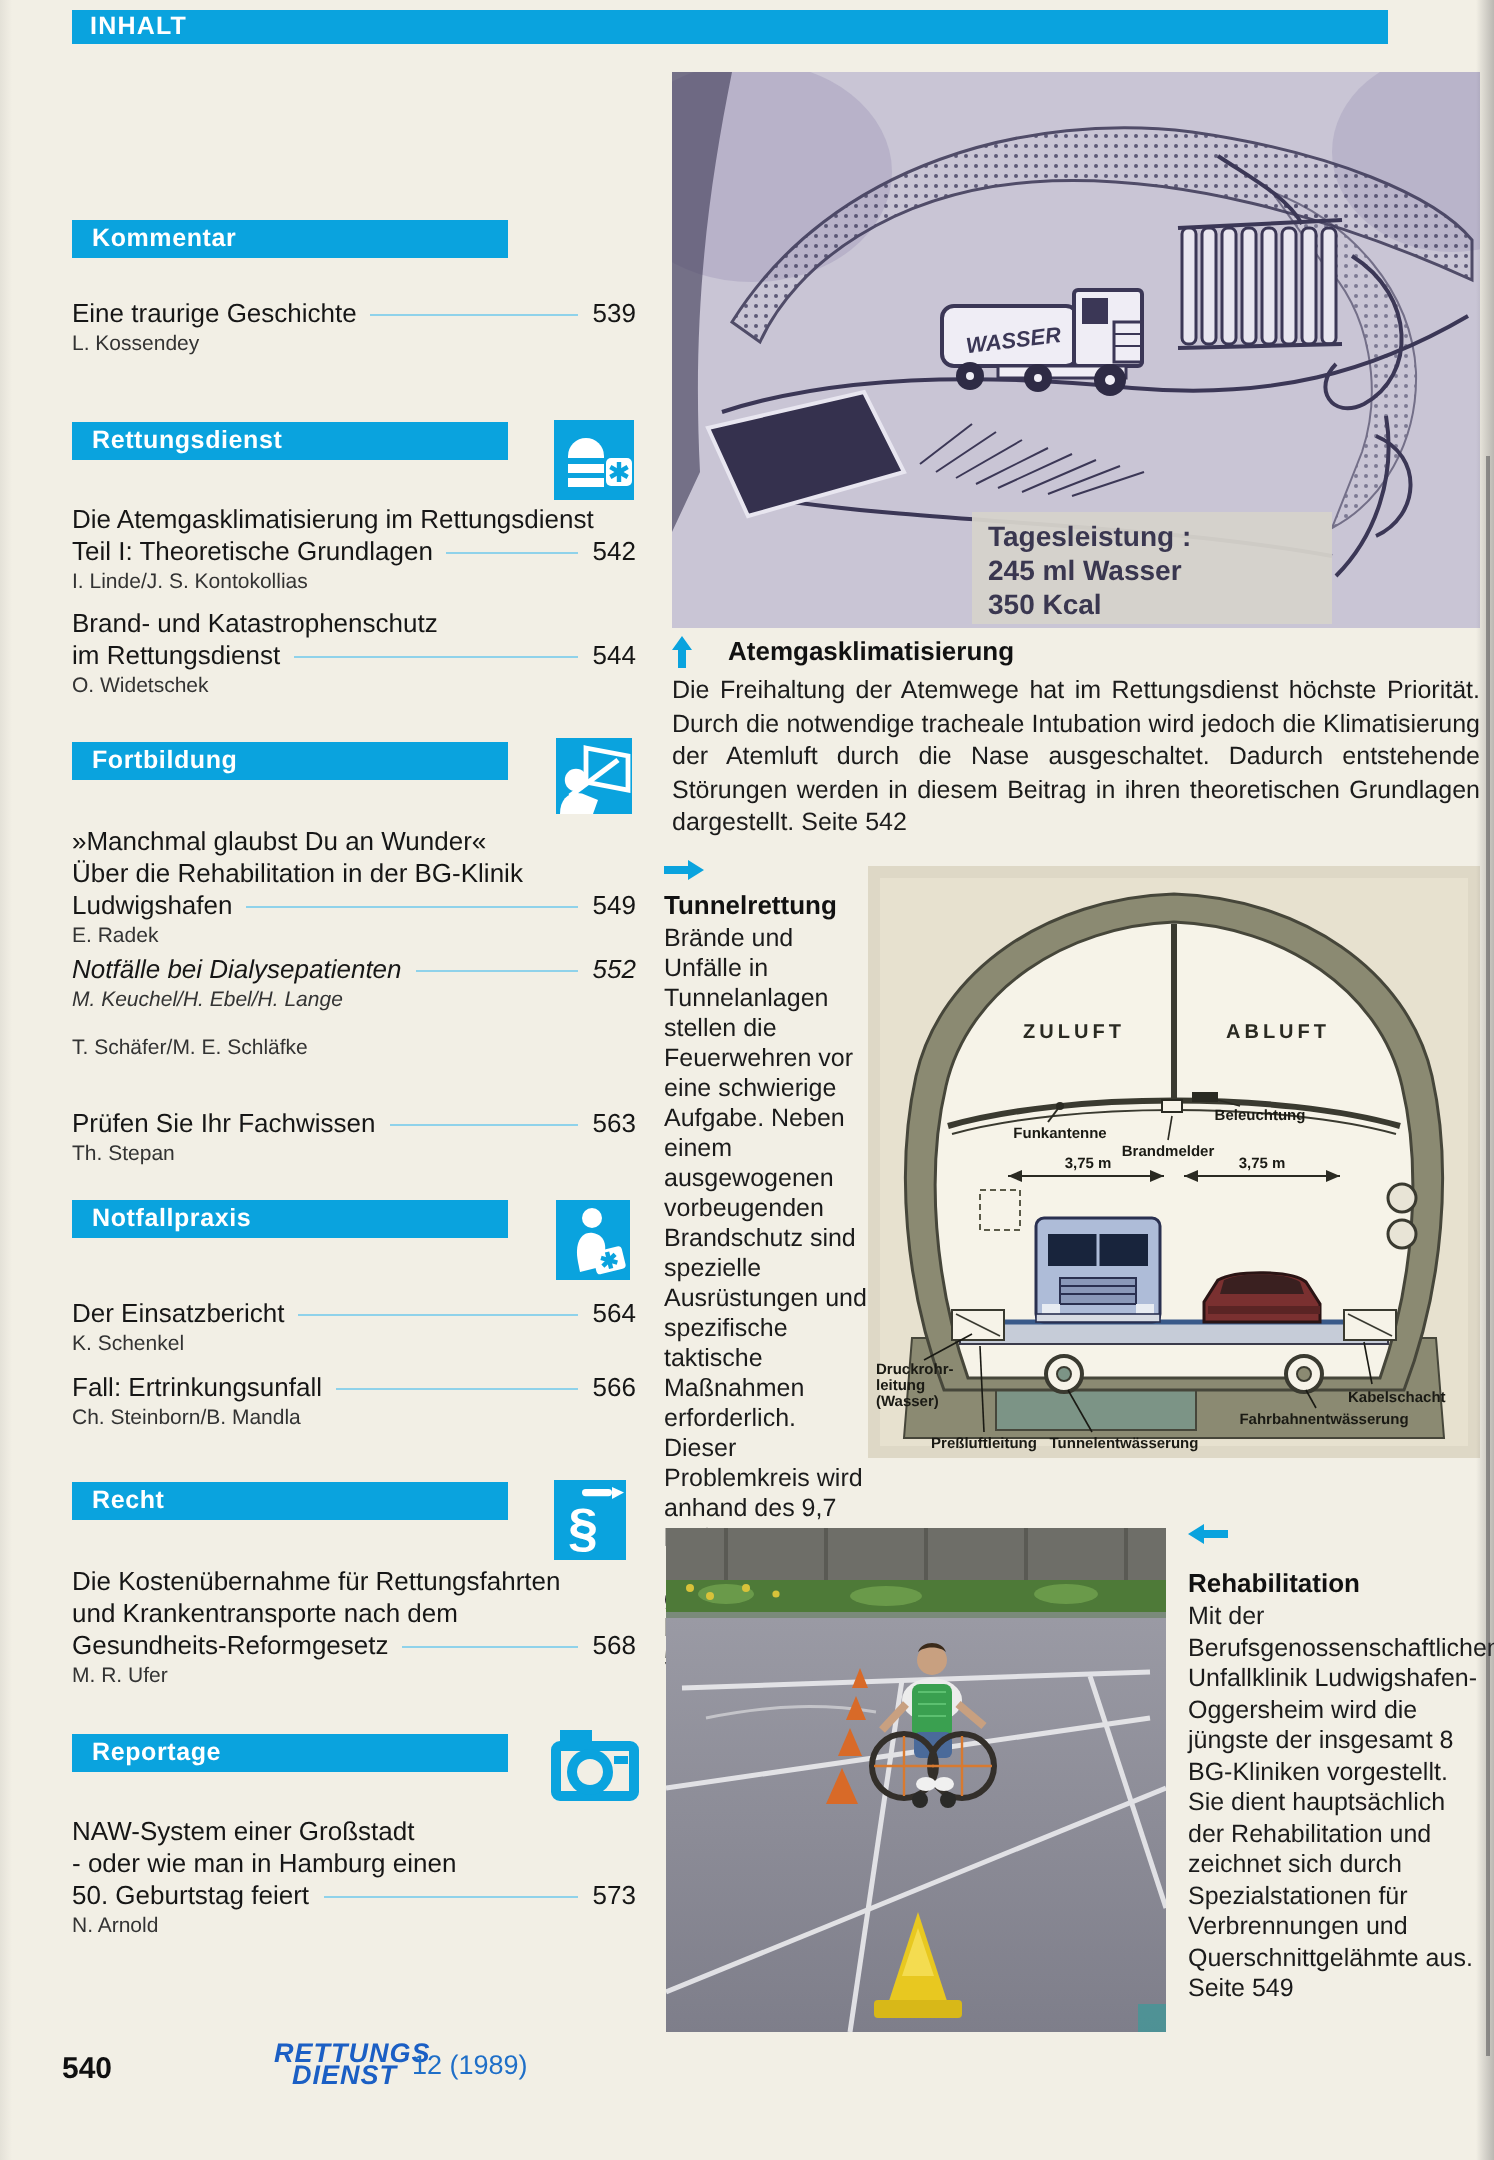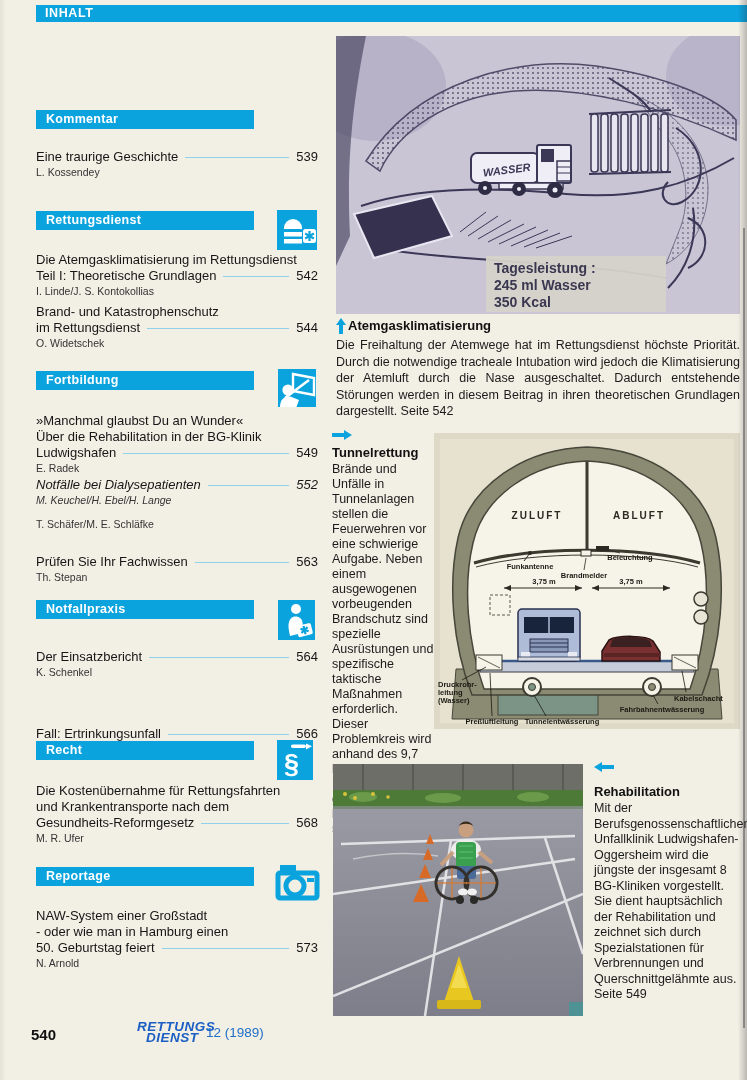--- a/index.html
+++ b/index.html
@@ -6,38 +6,38 @@
   #page{position:relative;width:747px;height:1080px;background:#f2efe5;overflow:hidden;
         font-family:"Liberation Sans",sans-serif;color:#151515;}
   
   .edge-r{position:absolute;right:0;top:0;bottom:0;width:9px;
           background:linear-gradient(to right,rgba(0,0,0,0),rgba(40,40,45,.28));}
   .edge-line{position:absolute;right:2px;top:228px;height:800px;width:2px;background:rgba(45,45,50,.42);}
   .edge-l{position:absolute;left:0;top:0;bottom:0;width:6px;
           background:linear-gradient(to left,rgba(0,0,0,0),rgba(60,60,60,.08));}
 
   .cyanbar{position:absolute;background:#0aa3de;color:#fff;font-weight:bold;}
-  #inhalt-bar{left:36px;top:5px;width:711px;height:17px;font-size:12.5px;line-height:17px;
+  #inhalt-bar{left:36px;top:5px;width:658px;height:17px;font-size:12.5px;line-height:17px;
               padding-left:9px;letter-spacing:.6px;box-sizing:border-box;}
 
   #toc{position:absolute;left:36px;top:0;width:282px;height:1080px;}
   .bar{position:absolute;left:0;width:218px;height:19px;background:#0aa3de;color:#fff;
        font-weight:bold;font-size:12.5px;line-height:19px;padding-left:10px;
        box-sizing:border-box;letter-spacing:.3px;}
   .entry{position:absolute;left:0;width:282px;}
   .tline{font-size:13px;line-height:16px;color:#161616;}
   .tline.last{display:flex;align-items:baseline;}
   .leader{flex:1;border-bottom:1.5px solid #8fd2ea;margin:0 7px;transform:translateY(-3px);min-width:10px;}
   .pg{font-size:13px;color:#161616;}
   .authors{font-size:10.5px;line-height:13px;color:#333;margin-top:1px;}
 
   .icon{position:absolute;}
 
   .cap{position:absolute;}
-  .cap-titlerow{display:flex;align-items:flex-start;gap:2px;}
+  .cap-titlerow{display:flex;align-items:flex-start;gap:18px;}
   .cap-title{font-size:13px;font-weight:bold;color:#111;}
   .cap-body{font-size:12.5px;line-height:16.5px;color:#1b1b1b;text-align:justify;margin-top:3px;}
   .cap-body.narrow{text-align:left;line-height:15px;margin-top:2px;}
   .arrow{display:block;}
 
   #footer-pagenum{position:absolute;left:31px;top:1026px;font-size:15px;font-weight:bold;color:#101010;}
   #logo{position:absolute;left:137px;top:1022px;color:#1b5fc4;font-weight:bold;font-style:italic;
         font-size:13.5px;line-height:10.5px;letter-spacing:.5px;}
   #logo .l2{margin-left:9px;}
   #issue{position:absolute;left:206px;top:1025px;font-family:Liberation Sans, sans-serif;
@@ -115,21 +115,21 @@
       </div>
       <div class="bar" style="top: 600px;">Notfallpraxis</div>
       <div class="entry" style="top: 649px;">
         <div class="tline last">
           <span>Der Einsatzbericht</span>
           <div class="leader"></div>
           <span class="pg">564</span>
         </div>
         <div class="authors">K. Schenkel</div>
       </div>
-      <div class="entry" style="top: 686px; margin-top: 40px;">
+      <div class="entry" style="top: 686px;">
         <div class="tline last">
           <span>Fall: Ertrinkungsunfall</span>
           <div class="leader"></div>
           <span class="pg">566</span>
         </div>
         <div class="authors">Ch. Steinborn/B. Mandla</div>
       </div>
       <div class="bar" style="top: 741px;">Recht</div>
       <div class="entry" style="top: 783px;">
         <div class="tline">Die Kostenübernahme für Rettungsfahrten</div>

